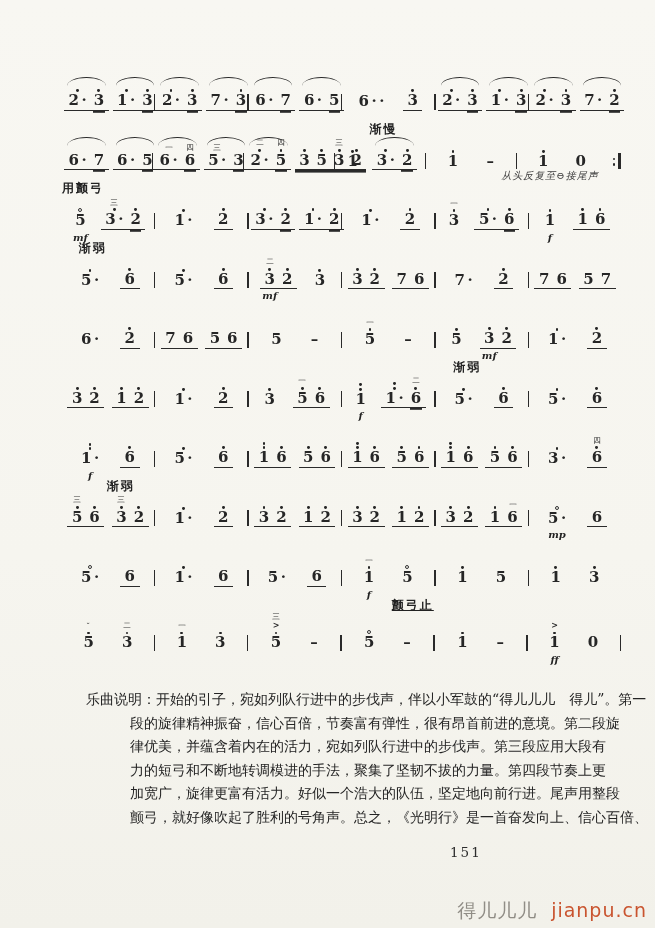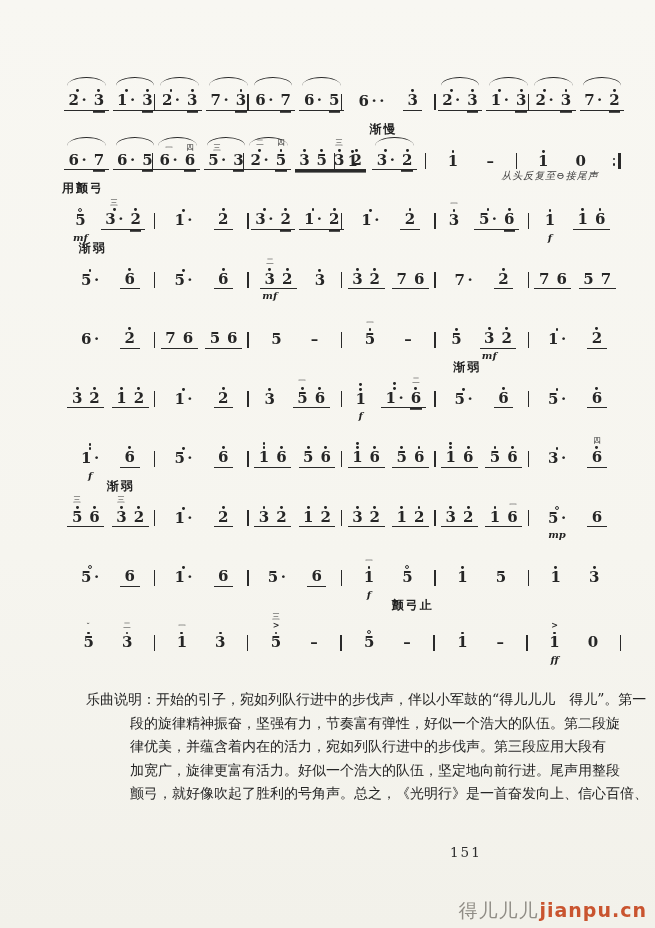--- a/index.html
+++ b/index.html
@@ -38,21 +38,21 @@
   
   .desc{position:absolute;left:86px;right:70px;top:688px;font-size:14px;line-height:23.5px;color:#242424;
         font-family:"DejaVu Serif",serif;text-align:right;}
   .desc-line{white-space:nowrap;}
   .desc-line.ind{padding-left:44px;}
   .desc-line.last{display:flex;justify-content:space-between;}
   .credit{padding-right:6px;}
   .pagenum{position:absolute;left:450px;top:844px;font:13.5px "DejaVu Serif",serif;letter-spacing:2px;color:#2c2c2c;}
   .wm{position:absolute;right:8px;bottom:4px;font-family:"DejaVu Sans",sans-serif;font-size:19px;letter-spacing:1px;}
   .wm-site{color:#908d86;}
-  .wm-url{color:#c9542f;margin-left:1px;font-weight:bold;}
+  .wm-url{color:#c9542f;margin-left:14px;}
 </style>
 </head>
 <body>
 
 <div class="page">
   <div class="score">
     <div id="lines-top">
         <div class="system">
           <div class="notesrow">
             <span class="meas">
@@ -1370,21 +1370,21 @@
                   <span class="ab">
                     <span class="od"></span>
                   </span>
                   <span class="dg">3</span>
                 </span>
               </span>
             </span>
           </div>
         </div>
         <div class="system">
-          <span class="annot" style="left: 59%;">颤弓止</span>
+          <span class="annot" style="left: 59%; text-decoration: underline;">颤弓止</span>
           <div class="notesrow">
             <span class="meas">
               <span class="grp">
                 <span class="nt">
                   <span class="ab">
                     <span class="mk">˘</span>
                     <span class="od"></span>
                   </span>
                   <span class="dg">5</span>
                 </span>
@@ -1492,22 +1492,23 @@
               </span>
             </span>
             <span class="bar"></span>
           </div>
         </div>
       </div>
   </div>
 
   <div class="desc" id="desc">
       <div class="desc-line"><span>乐曲说明：</span><span>开始的引子，宛如列队行进中的步伐声，伴以小军鼓的“得儿儿儿　得儿”。第一</span></div>
-      <div class="desc-line ind"><span>段的旋律精神振奋，坚强有力，节奏富有弹性，好似一个浩大的队伍。第二段旋</span></div>
+      <div class="desc-line ind"><span>段的旋律精神振奋，信心百倍，节奏富有弹性，很有昂首前进的意境。第二段旋</span></div>
       <div class="desc-line ind"><span>律优美，并蕴含着内在的活力，宛如列队行进中的步伐声。第三段应用大段有</span></div>
+      <div class="desc-line ind"><span>力的短弓和不断地转调模进的手法，聚集了坚韧不拔的力量。第四段节奏上更</span></div>
       <div class="desc-line ind"><span>加宽广，旋律更富有活力。好似一个浩大的队伍，坚定地向前行进。尾声用整段</span></div>
       <div class="desc-line ind"><span>颤弓，就好像吹起了胜利的号角声。总之，《光明行》是一首奋发向上、信心百倍、</span></div>
     </div>
 
   <div class="pagenum">151</div>
 
   <div class="wm">
     <span class="wm-site">得儿儿儿</span><span class="wm-url">jianpu.cn</span>
   </div>
 </div>

